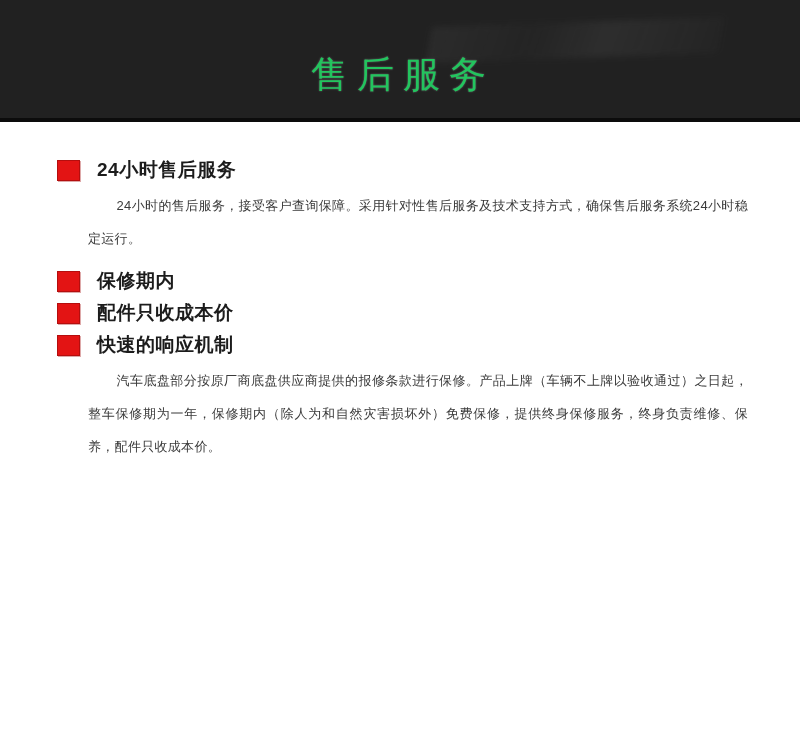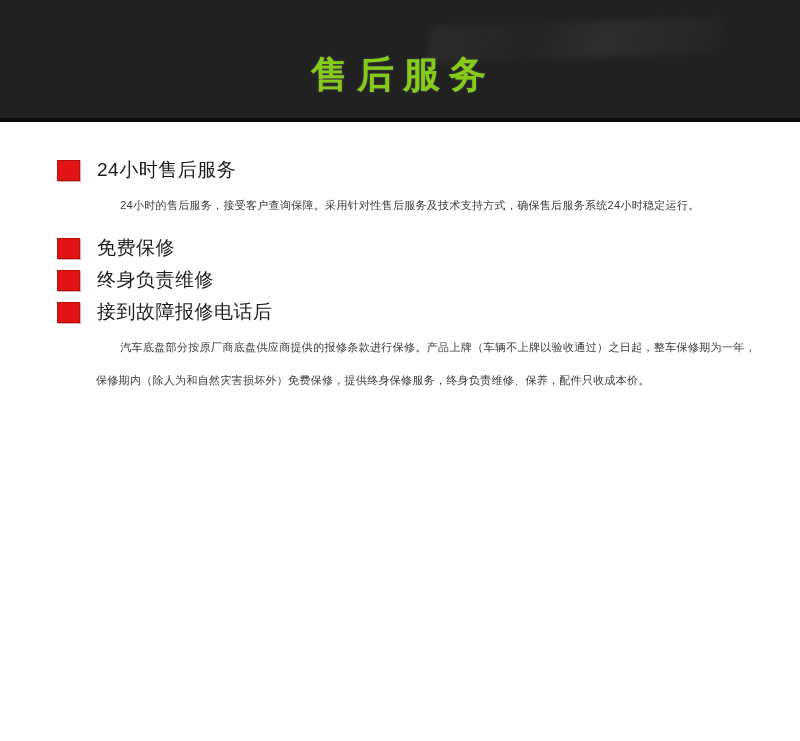--- a/index.html
+++ b/index.html
@@ -24,23 +24,23 @@
     background: linear-gradient(100deg,
       rgba(90,90,90,0.18) 0%, rgba(60,60,60,0.10) 35%,
       rgba(110,110,110,0.16) 60%, rgba(70,70,70,0.08) 100%);
     filter: blur(3px);
     transform: skewX(-12deg) rotate(-2deg);
   }
   .page-title {
     position: absolute;
     left: 0; right: 0; top: 50px;
     text-align: center;
-    color: #84cc16;
+    color: #22c55e;
     font-size: 37px;
-    font-weight: 700;
+    font-weight: 400;
     letter-spacing: 9px;
     text-shadow: 0 0 2px rgba(255,255,255,0.35);
     margin-left: 6px;
   }
   
   .content {
     padding: 35px 52px 0 57px;
   }
   .sec-head {
     display: flex;
@@ -50,28 +50,28 @@
   }
   .bullet {
     flex: 0 0 auto;
     width: 23px; height: 21px;
     background: #e31414;
     border: 1px solid #b50e0e;
     box-shadow: 1px 1px 0 rgba(160,10,10,0.35);
   }
   .sec-title {
     font-size: 19px;
-    font-weight: 400;
+    font-weight: 700;
     color: #1c1c1c;
     letter-spacing: 0.5px;
   }
   .sec-para {
-    margin: 6px 0 13px 39px;
+    margin: 6px 0 13px 31px;
     width: 660px;
-    font-size: 11px;
+    font-size: 13px;
     line-height: 33px;
     color: #3a3a3a;
     text-indent: 2.2em;
     text-align: justify;
     letter-spacing: 0.3px;
   }
   .sec-para + .sec-para { margin-top: 0; }
   section { margin-bottom: 2px; }
 </style>
 </head>
@@ -88,32 +88,32 @@
     <div class="sec-head">
       <span class="bullet"></span>
       <h2 class="sec-title">24小时售后服务</h2>
     </div>
     <p class="sec-para">24小时的售后服务，接受客户查询保障。采用针对性售后服务及技术支持方式，确保售后服务系统24小时稳定运行。</p>
   </section>
 
   <section>
     <div class="sec-head">
       <span class="bullet"></span>
-      <h2 class="sec-title">免费保修</h2>
+      <h2 class="sec-title">保修期内</h2>
     </div>
   </section>
 
   <section>
     <div class="sec-head">
       <span class="bullet"></span>
-      <h2 class="sec-title">终身负责维修</h2>
+      <h2 class="sec-title">配件只收成本价</h2>
     </div>
   </section>
 
   <section>
     <div class="sec-head">
       <span class="bullet"></span>
-      <h2 class="sec-title">接到故障报修电话后</h2>
+      <h2 class="sec-title">快速的响应机制</h2>
     </div>
     <p class="sec-para">汽车底盘部分按原厂商底盘供应商提供的报修条款进行保修。产品上牌（车辆不上牌以验收通过）之日起，整车保修期为一年，保修期内（除人为和自然灾害损坏外）免费保修，提供终身保修服务，终身负责维修、保养，配件只收成本价。</p>
   </section>
 
 </main>
 
 </body></html>

